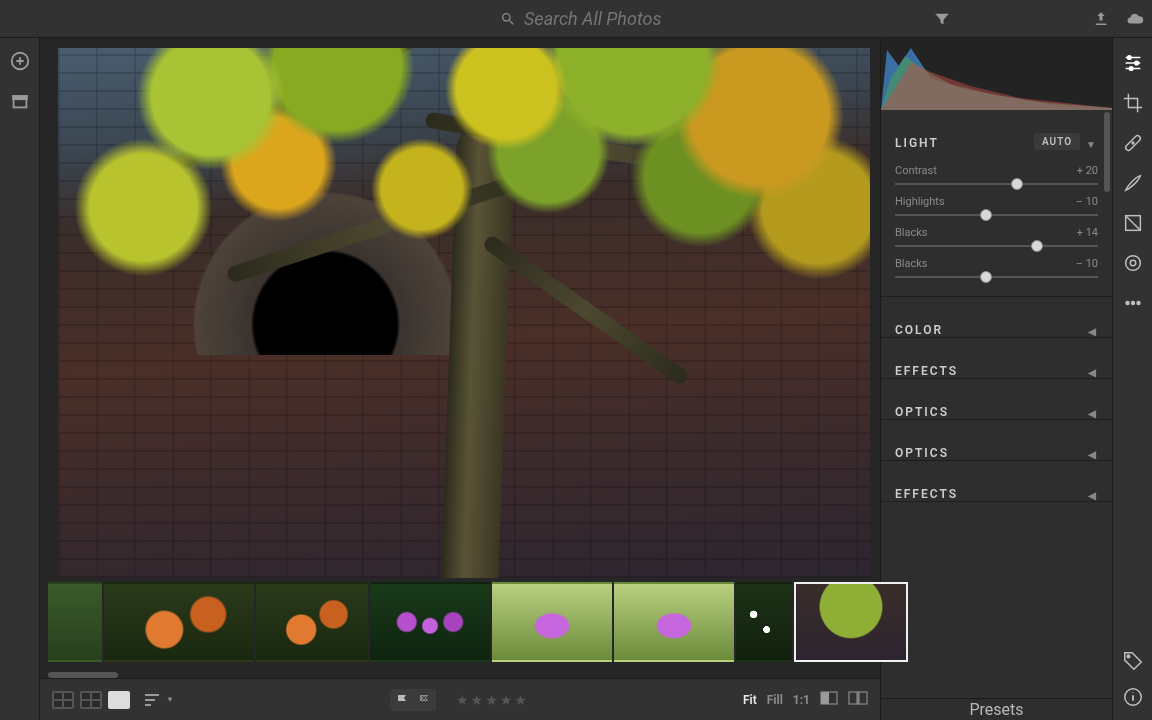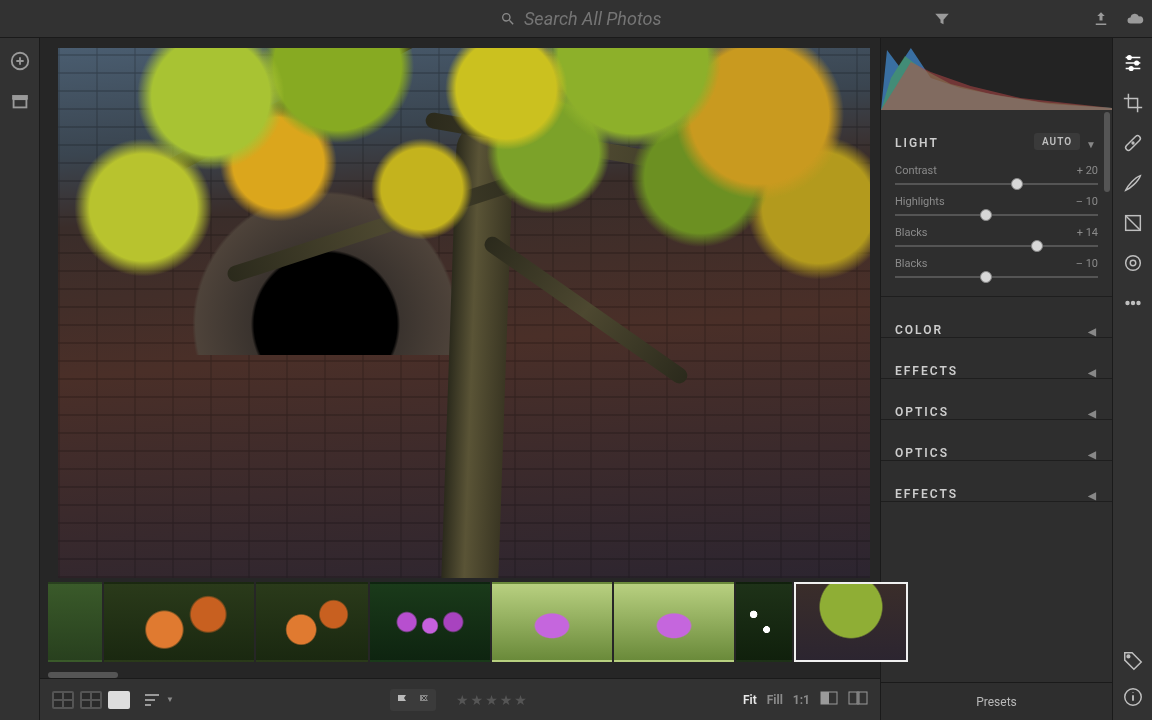--- a/index.html
+++ b/index.html
@@ -120,21 +120,21 @@
   .panel-scroll { flex:1; overflow:hidden; position:relative; }
   .section { border-bottom:1px solid #1e1e1e; }
   .sec-hd { height:40px; display:flex; align-items:flex-end; padding:0 14px; font-size:12px; letter-spacing:2px; color:#cdcdcd; font-weight:600; }
   .sec-hd .auto { margin-left:auto; font-size:10px; letter-spacing:1px; color:#bfbfbf; background:#3a3a3a; padding:3px 8px; border-radius:3px; margin-right:6px; }
   .sec-hd .ch { color:#888; font-size:10px; }
   .sliders { padding:4px 14px 14px; }
   .srow { margin:10px 0 4px; }
   .srow .lbl { display:flex; justify-content:space-between; font-size:11px; color:var(--txt-2); margin-bottom:6px; }
   .track { height:2px; background:#555; position:relative; }
   .knob { position:absolute; top:50%; width:12px; height:12px; background:#d8d8d8; border-radius:50%; transform:translate(-50%,-50%); border:1px solid #888; }
-  .presets-bar { height:38px; border-top:1px solid #1a1a1a; display:flex; align-items:center; justify-content:center; font-size:12px; color:var(--txt-1); }
+  .presets-bar { height:22px; border-top:1px solid #1a1a1a; display:flex; align-items:center; justify-content:center; font-size:16px; color:var(--txt-1); }
   .panel-scrollbar { position:absolute; right:2px; top:2px; width:6px; height:80px; background:#555; border-radius:3px; }
 
   
   .rail-right { width:40px; background:var(--bg-2); border-left:1px solid #1a1a1a; display:flex; flex-direction:column; align-items:center; padding-top:14px; gap:18px; }
   .rail-right .tool { width:22px; height:22px; color:#bfbfbf; display:flex; align-items:center; justify-content:center; }
   .rail-right .tool.active { color:#fff; }
   .rail-right .tool svg { width:100%; height:100%; fill:none; stroke:currentColor; stroke-width:1.6; }
   .rail-right .bottom { margin-top:auto; margin-bottom:12px; display:flex; flex-direction:column; gap:14px; }
 </style>
 </head>

